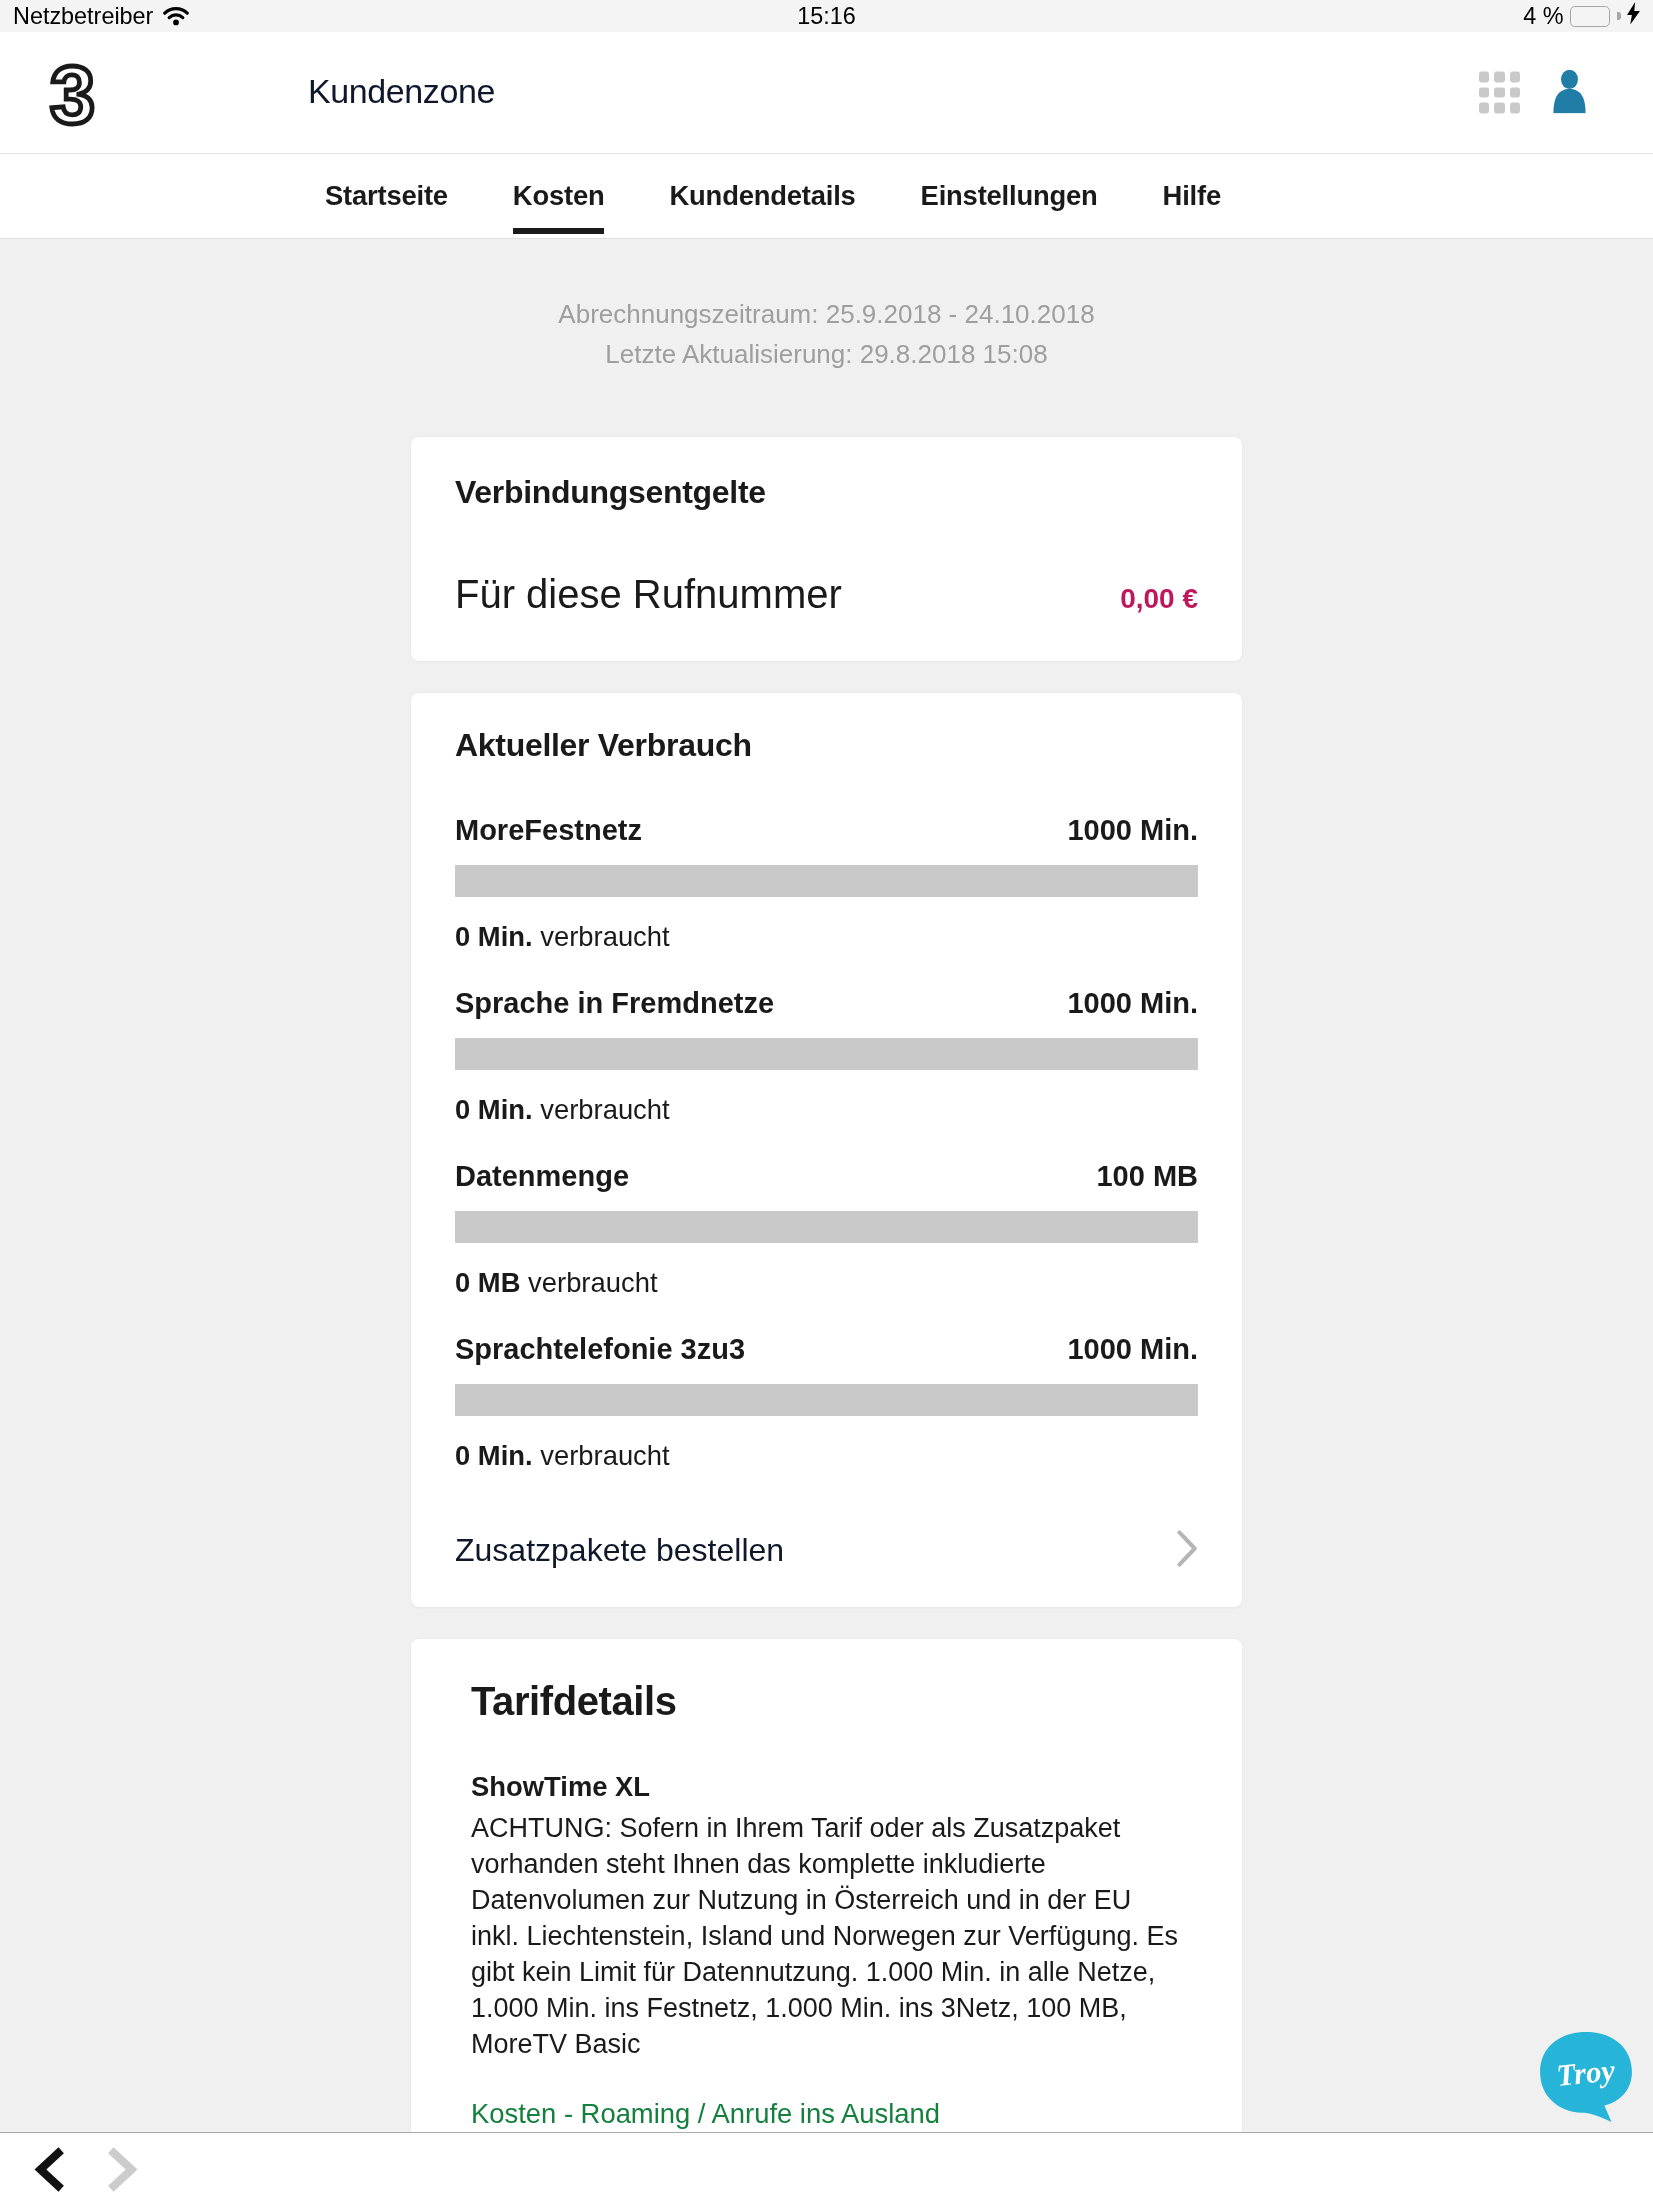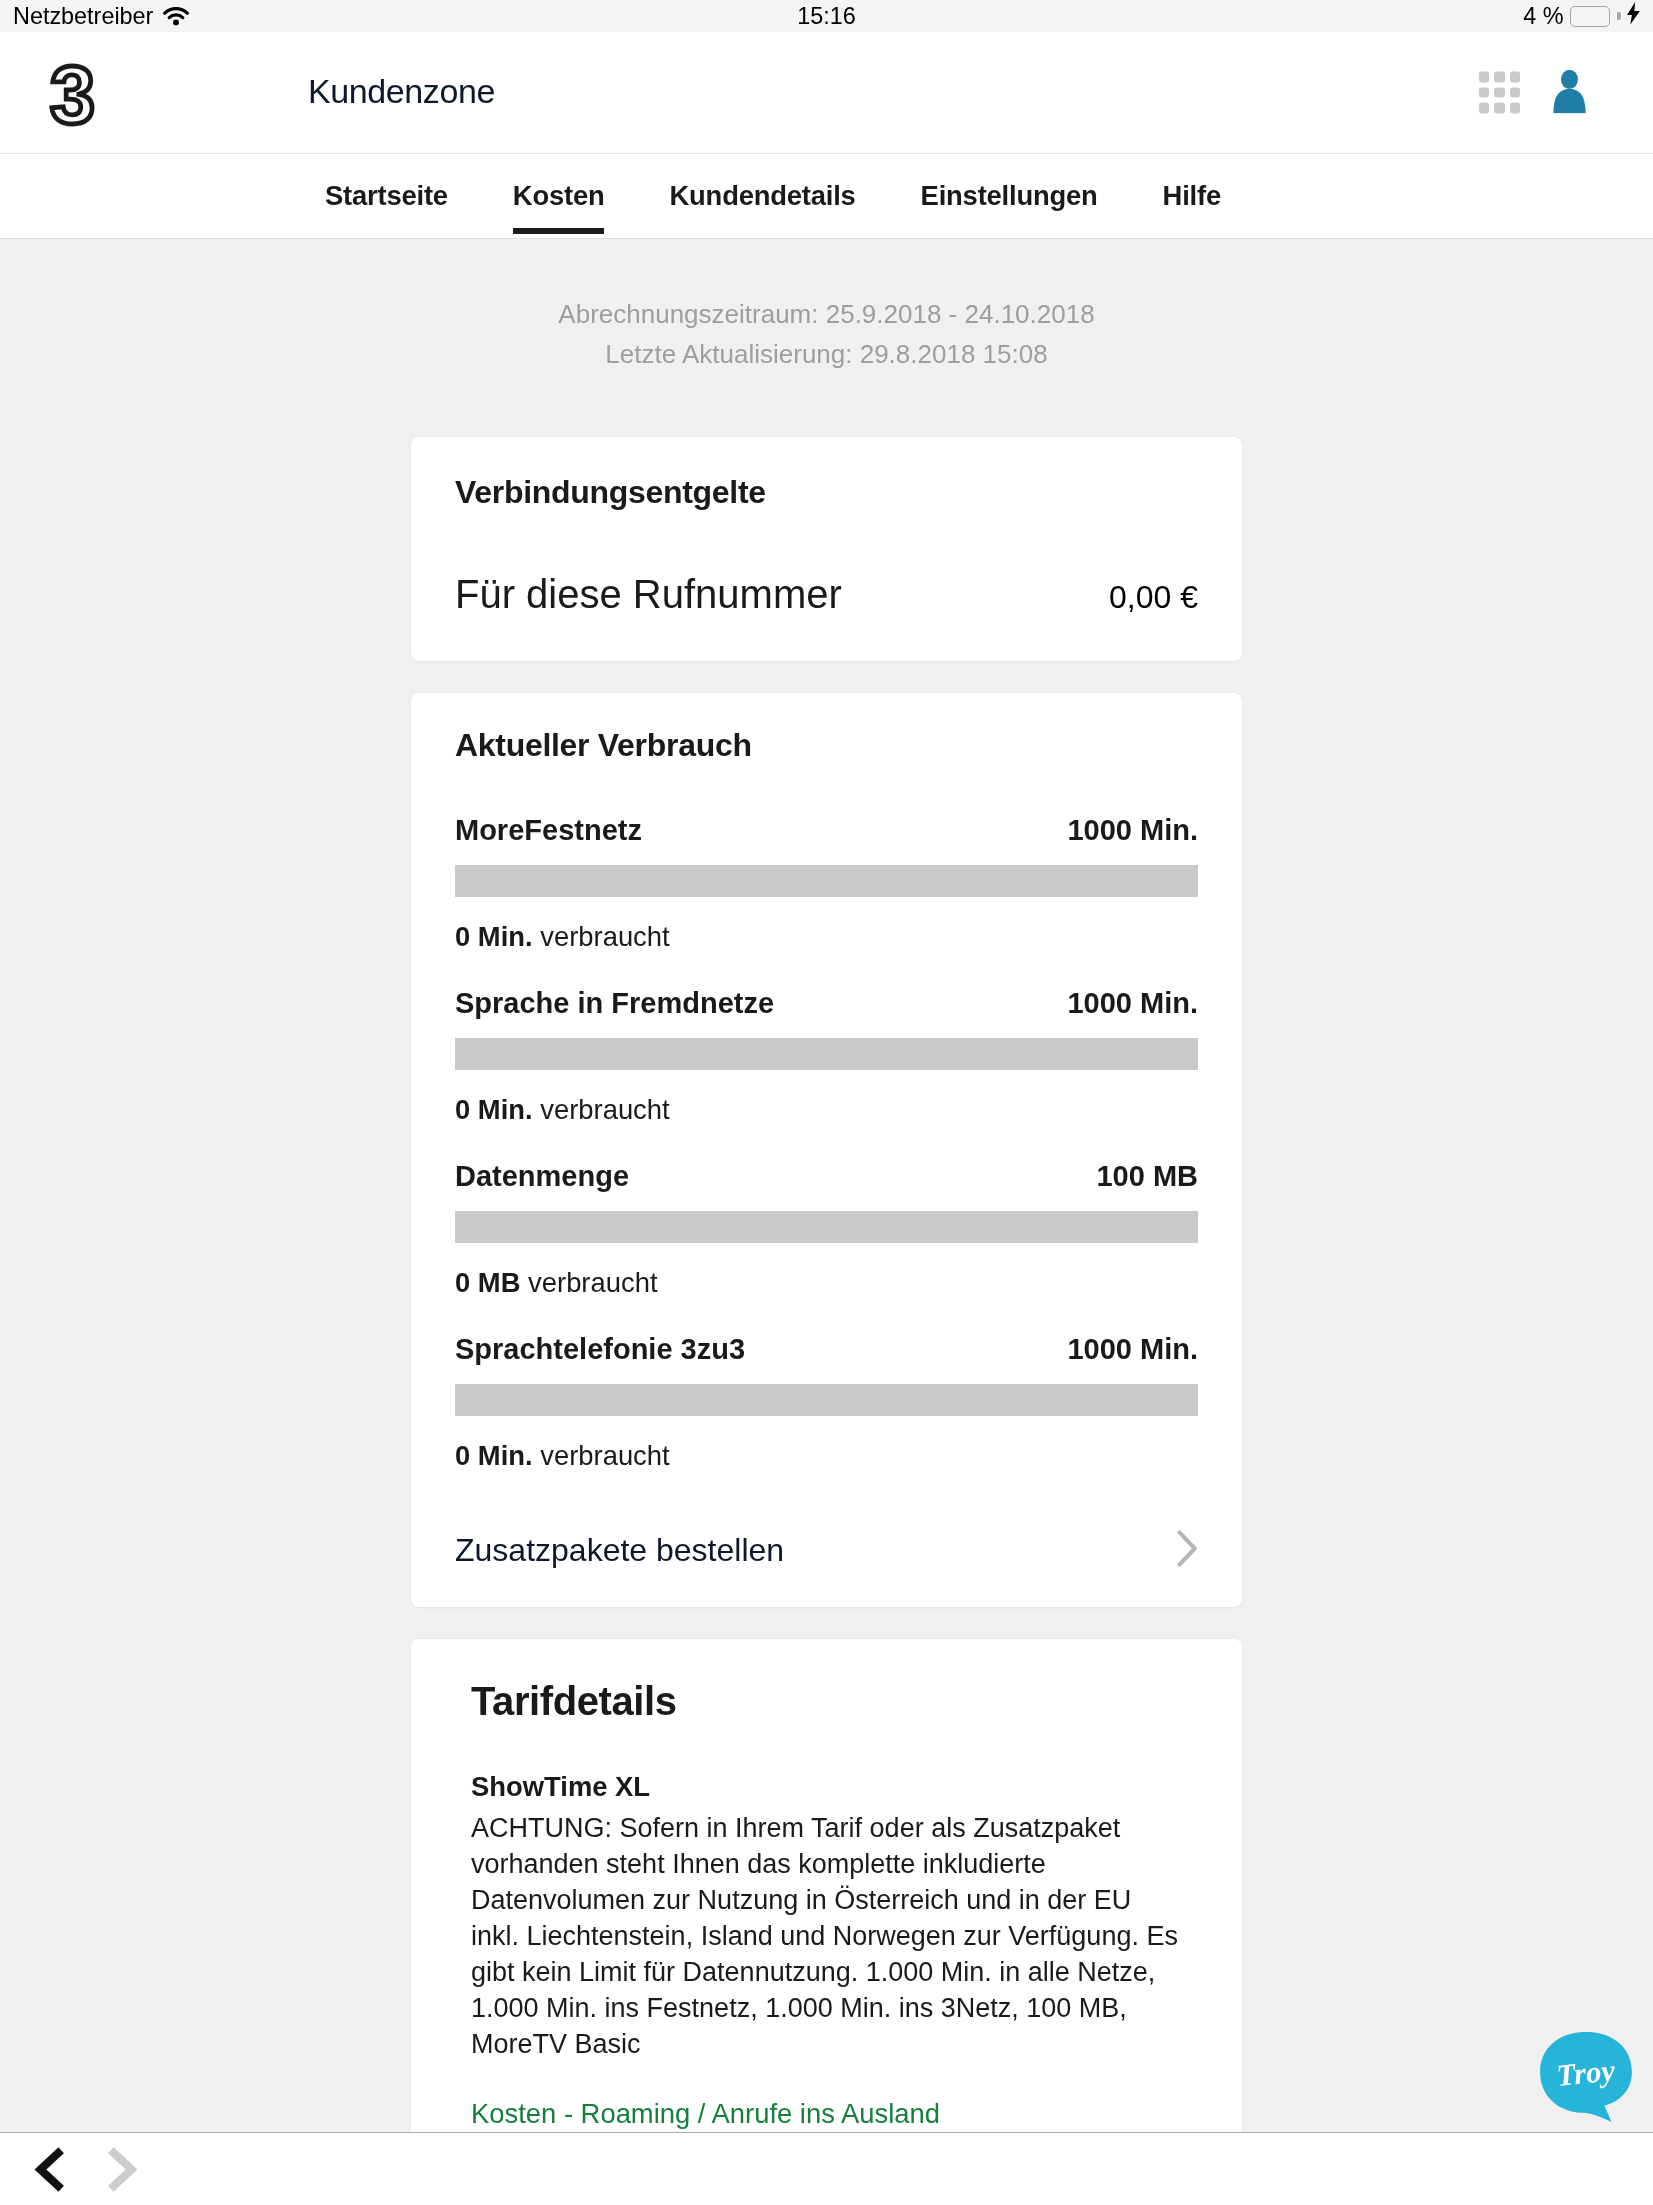--- a/index.html
+++ b/index.html
@@ -39,21 +39,21 @@
   
   .billing { margin-top:55px; text-align:center; color:#9e9e9e; font-size:26px; line-height:40px; }
   .card {
     width:831px; margin:0 auto; background:#fff; border-radius:8px;
     box-shadow:0 0.8px 2.4px rgba(0,0,0,0.05);
   }
   .card-charges { margin-top:63px; padding:37px 44px 44px; }
   .card-title { font-size:32px; font-weight:bold; color:#1a1a1a; letter-spacing:-0.3px; }
   .charge-row { margin-top:61px; display:flex; justify-content:space-between; align-items:baseline; }
   .charge-label { font-size:40px; color:#1a1a1a; }
-  .charge-value { font-size:32px; font-weight:normal; color:#000000; }
+  .charge-value { font-size:28px; font-weight:bold; color:#be185d; }
   .card-usage { margin-top:32px; padding:34px 44px 37px; }
   .usage-list { margin-top:50px; }
   .usage-item + .usage-item { margin-top:34px; }
   .usage-head { display:flex; justify-content:space-between; align-items:baseline; font-size:29px; font-weight:bold; color:#1a1a1a; }
   .usage-bar { margin-top:18px; height:32px; background:#c9c9c9; }
   .usage-used { margin-top:24px; font-size:27.4px; color:#1a1a1a; }
   .usage-used b { font-weight:bold; }
   .order-row { margin-top:58px; display:flex; justify-content:space-between; align-items:center; cursor:pointer; }
   .order-label { font-size:32px; color:#0f172a; }
   .card-tariff { margin-top:32px; padding:40px 60px 48px; }

